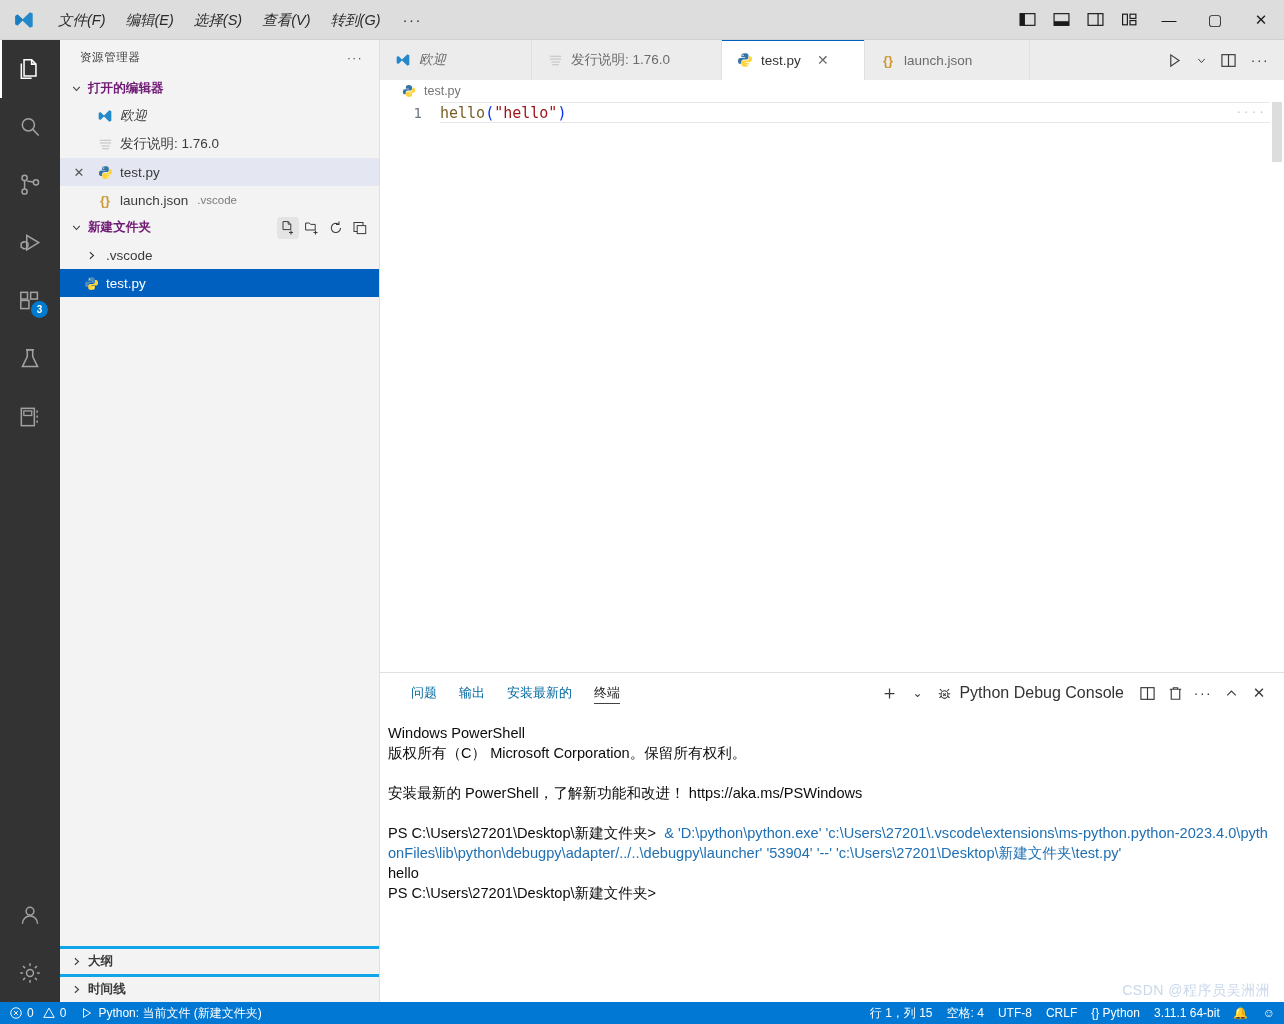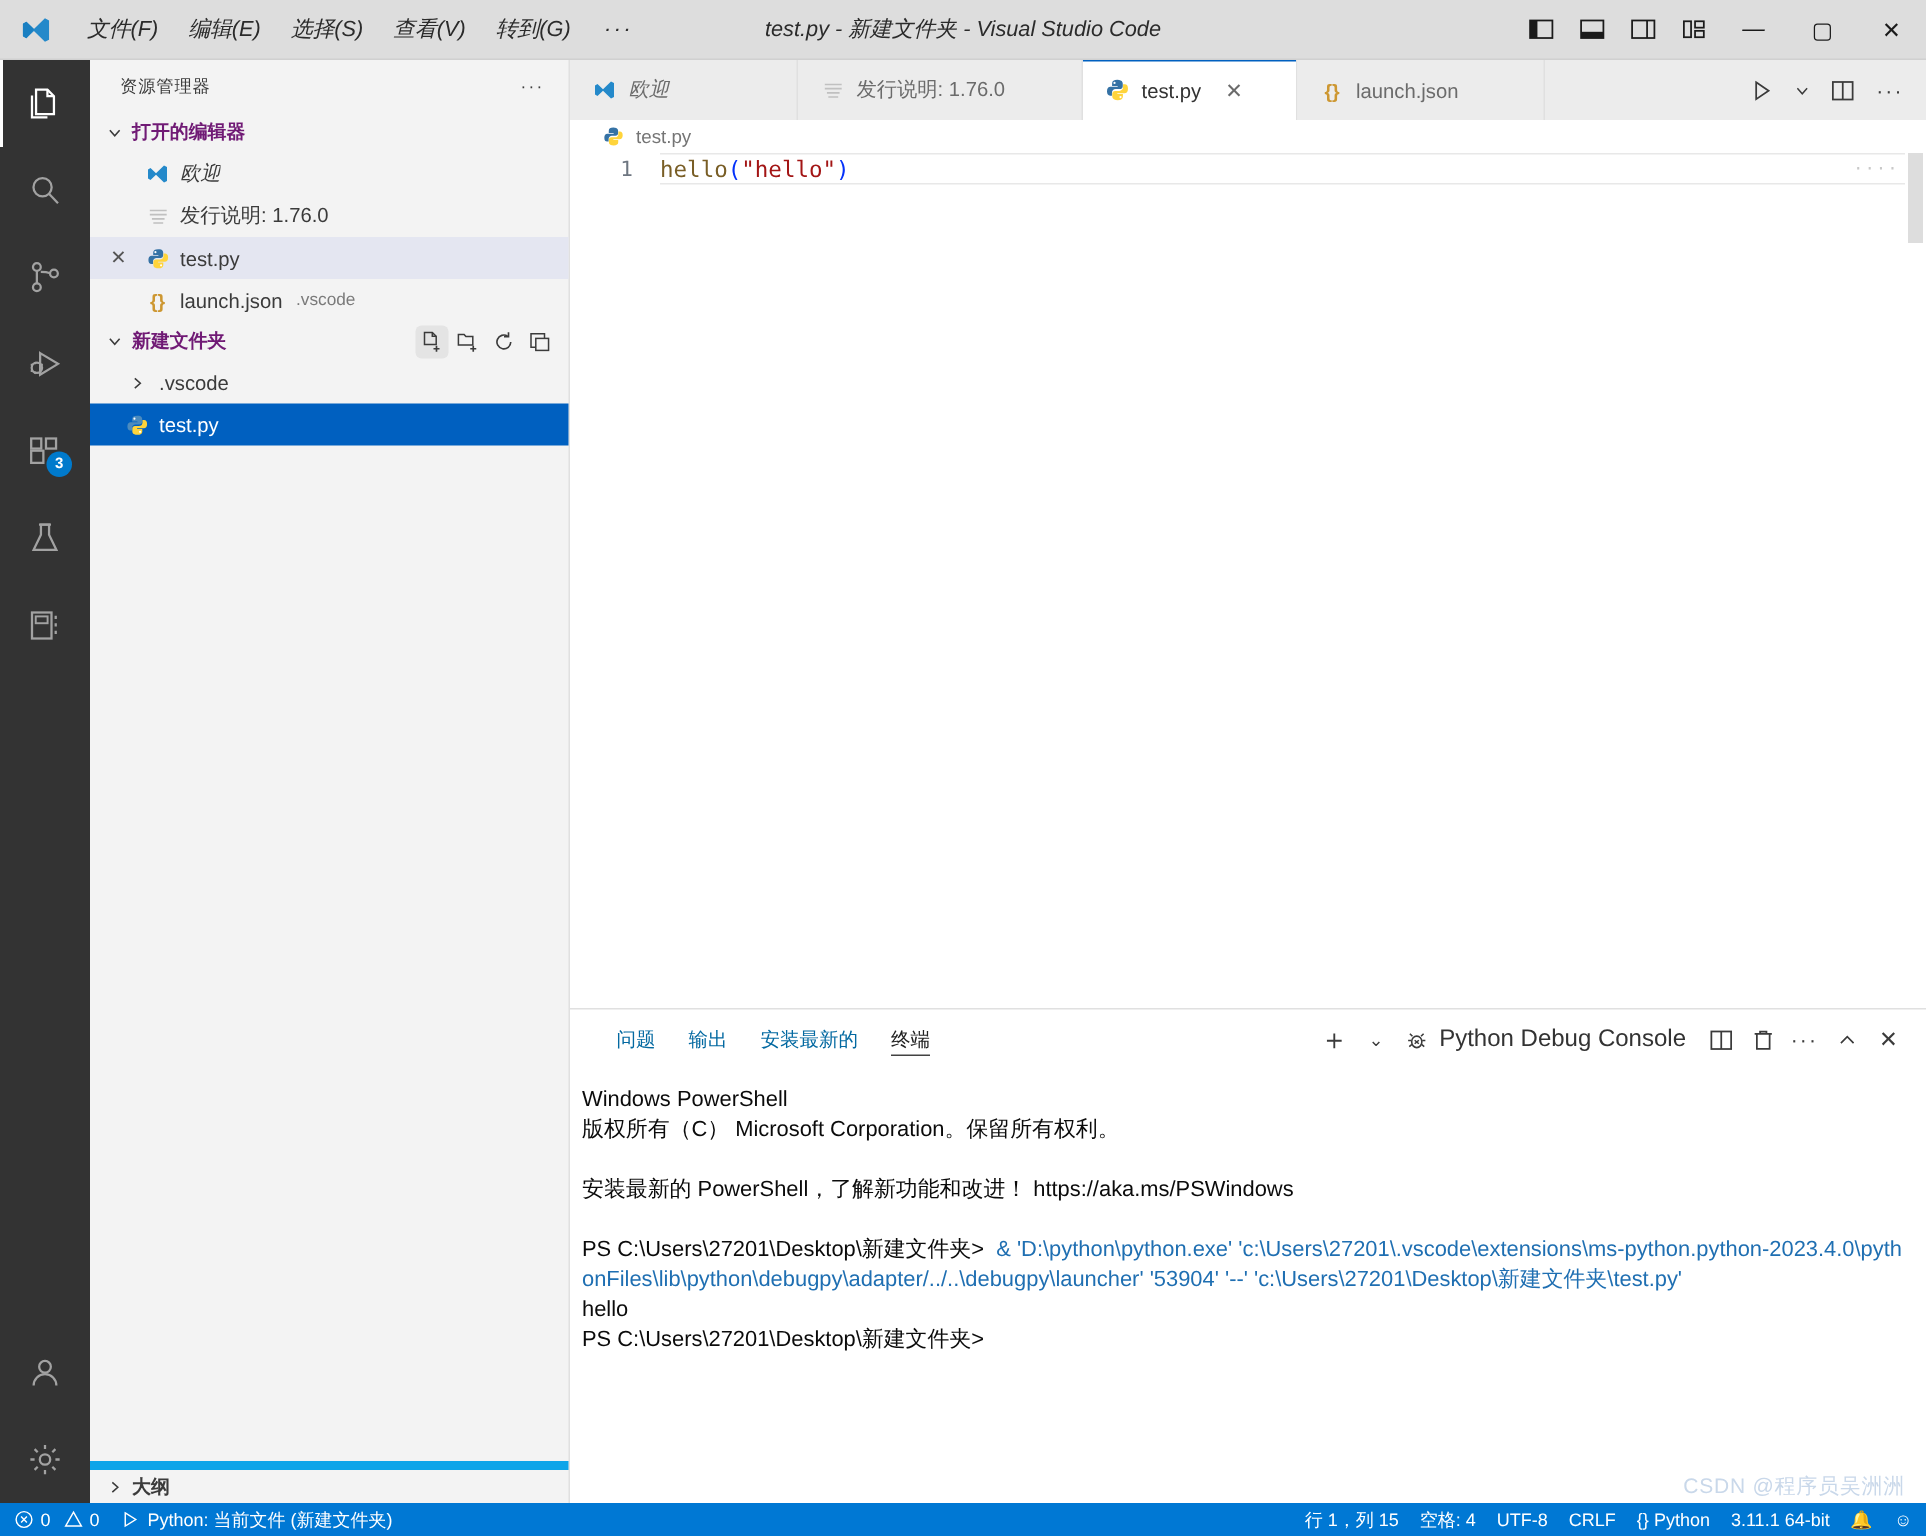--- a/index.html
+++ b/index.html
@@ -98,21 +98,21 @@
   .row .desc { font-size: 11.5px; color: #7a7a7a; margin-left: 3px; }
   .row .close-x { width: 22px; display: flex; align-items: center; justify-content: center; font-size: 13px; color: #555; }
   .row .spacer22 { width: 22px; }
   .ico { width: 18px; display: flex; align-items: center; justify-content: center; flex: none; }
   .italic { font-style: italic; }
 
   .sb-spacer { flex: 1; }
   .sb-bottom-sec {
     height: 28px; display: flex; align-items: center; gap: 4px;
     padding-left: 8px; font-size: 12.6px; font-weight: bold;
-    border-top: 6px solid #0ea5e9; color: #3b3b3b;
+    border-top: 3px solid #0ea5e9; color: #3b3b3b;
   }
 
   
   .editorcol { flex: 1; display: flex; flex-direction: column; min-width: 0; background: #ffffff; }
   .tabsbar { height: 40px; min-height: 40px; background: #ececec; display: flex; align-items: stretch; }
   .tab {
     display: flex; align-items: center; gap: 7px;
     padding: 0 12px 0 14px; min-width: 120px; max-width: 260px;
     background: #ececec; border-right: 1px solid #e0e0e0;
     font-size: 13.5px; color: #6b6b6b; white-space: nowrap; position: relative;
@@ -195,21 +195,20 @@
       </svg>
     </div>
     <div class="tb-menu">
       <div class="tb-menu-item">文件(F)</div>
       <div class="tb-menu-item">编辑(E)</div>
       <div class="tb-menu-item">选择(S)</div>
       <div class="tb-menu-item">查看(V)</div>
       <div class="tb-menu-item">转到(G)</div>
       <div class="tb-more">···</div>
     </div>
-    <div class="tb-title">test.py - 新建文件夹 - Visual Studio Code</div>
     <div class="tb-right">
       <div class="tb-layout-btn">
         <svg width="17" height="17" viewBox="0 0 16 16">
             <rect x="1" y="2.5" width="14" height="11" fill="none" stroke="#1a1a1a" stroke-width="1.1"></rect>
             <rect x="1" y="2.5" width="4.6" height="11" fill="#1a1a1a"></rect>
           </svg>
       </div>
       <div class="tb-layout-btn">
         <svg width="17" height="17" viewBox="0 0 16 16">
             <rect x="1" y="2.5" width="14" height="11" fill="none" stroke="#1a1a1a" stroke-width="1.1"></rect>
@@ -415,20 +414,28 @@
 
       <div class="sb-spacer"></div>
 
       <div class="sb-bottom-sec">
         <span class="chev">
           <svg width="13" height="13" viewBox="0 0 16 16">
               <path d="M6 4 L10.5 8 L6 12" fill="none" stroke="#3b3b3b" stroke-width="1.3"></path>
             </svg>
         </span>
         <span>大纲</span>
+      </div>
+      <div class="sb-bottom-sec">
+        <span class="chev">
+          <svg width="13" height="13" viewBox="0 0 16 16">
+              <path d="M6 4 L10.5 8 L6 12" fill="none" stroke="#3b3b3b" stroke-width="1.3"></path>
+            </svg>
+        </span>
+        <span>时间线</span>
       </div>
     </div>
 
     <div class="editorcol">
 
       <div class="tabsbar">
         <div class="tab" style="width:152px">
           <span class="ico">
             <svg width="16" height="16" viewBox="0 0 24 24">
                 <path d="M2.5 7.5 L5 6 L10.5 11.2 L18.5 3.5 L21.5 5 L21.5 19 L18.5 20.5 L10.5 12.8 L5 18 L2.5 16.5 Z" fill="#2489ca"></path>

